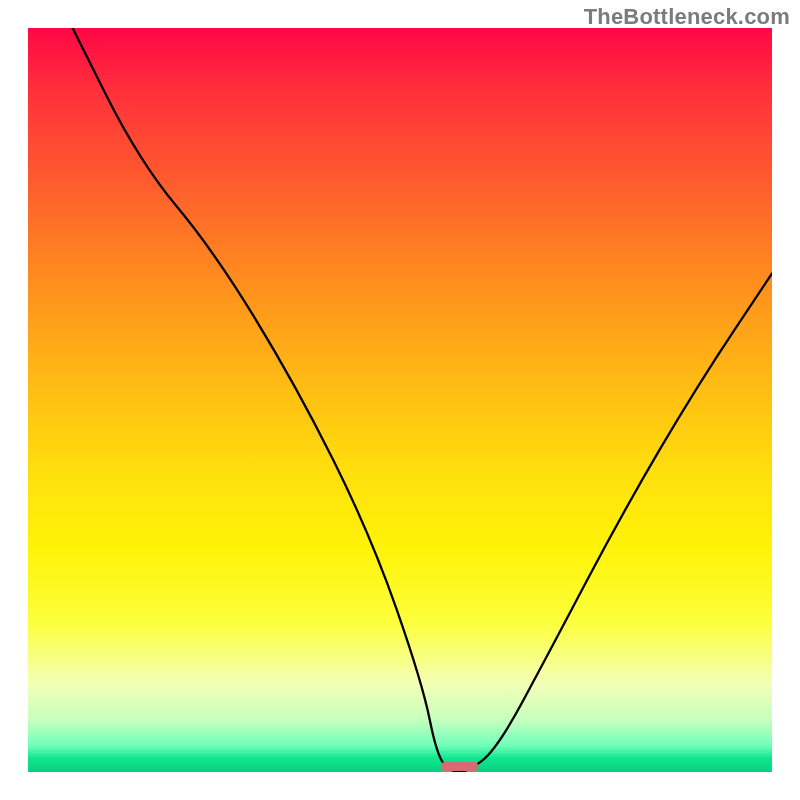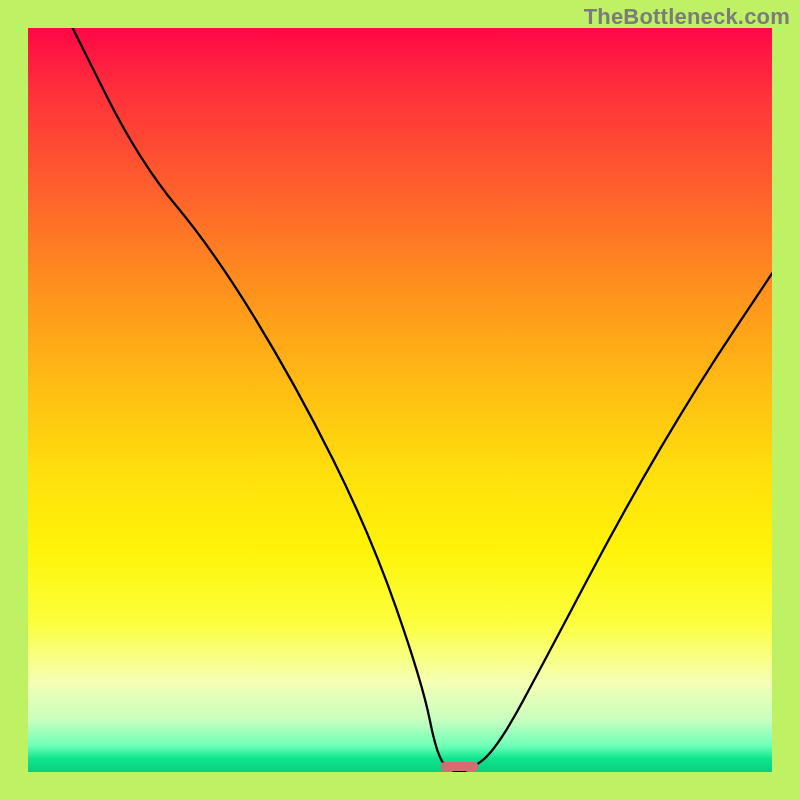--- a/index.html
+++ b/index.html
@@ -7,21 +7,21 @@
     padding: 0;
     width: 800px;
     height: 800px;
     overflow: hidden;
     background: #000;
   }
   .frame {
     position: relative;
     width: 800px;
     height: 800px;
-    background: #bef264;
+    background: #ffffff;
   }
   .watermark {
     position: absolute;
     top: 4px;
     right: 10px;
     font-family: Arial, Helvetica, sans-serif;
     font-size: 22px;
     font-weight: bold;
     color: #7b7b7b;
     letter-spacing: 0.2px;

